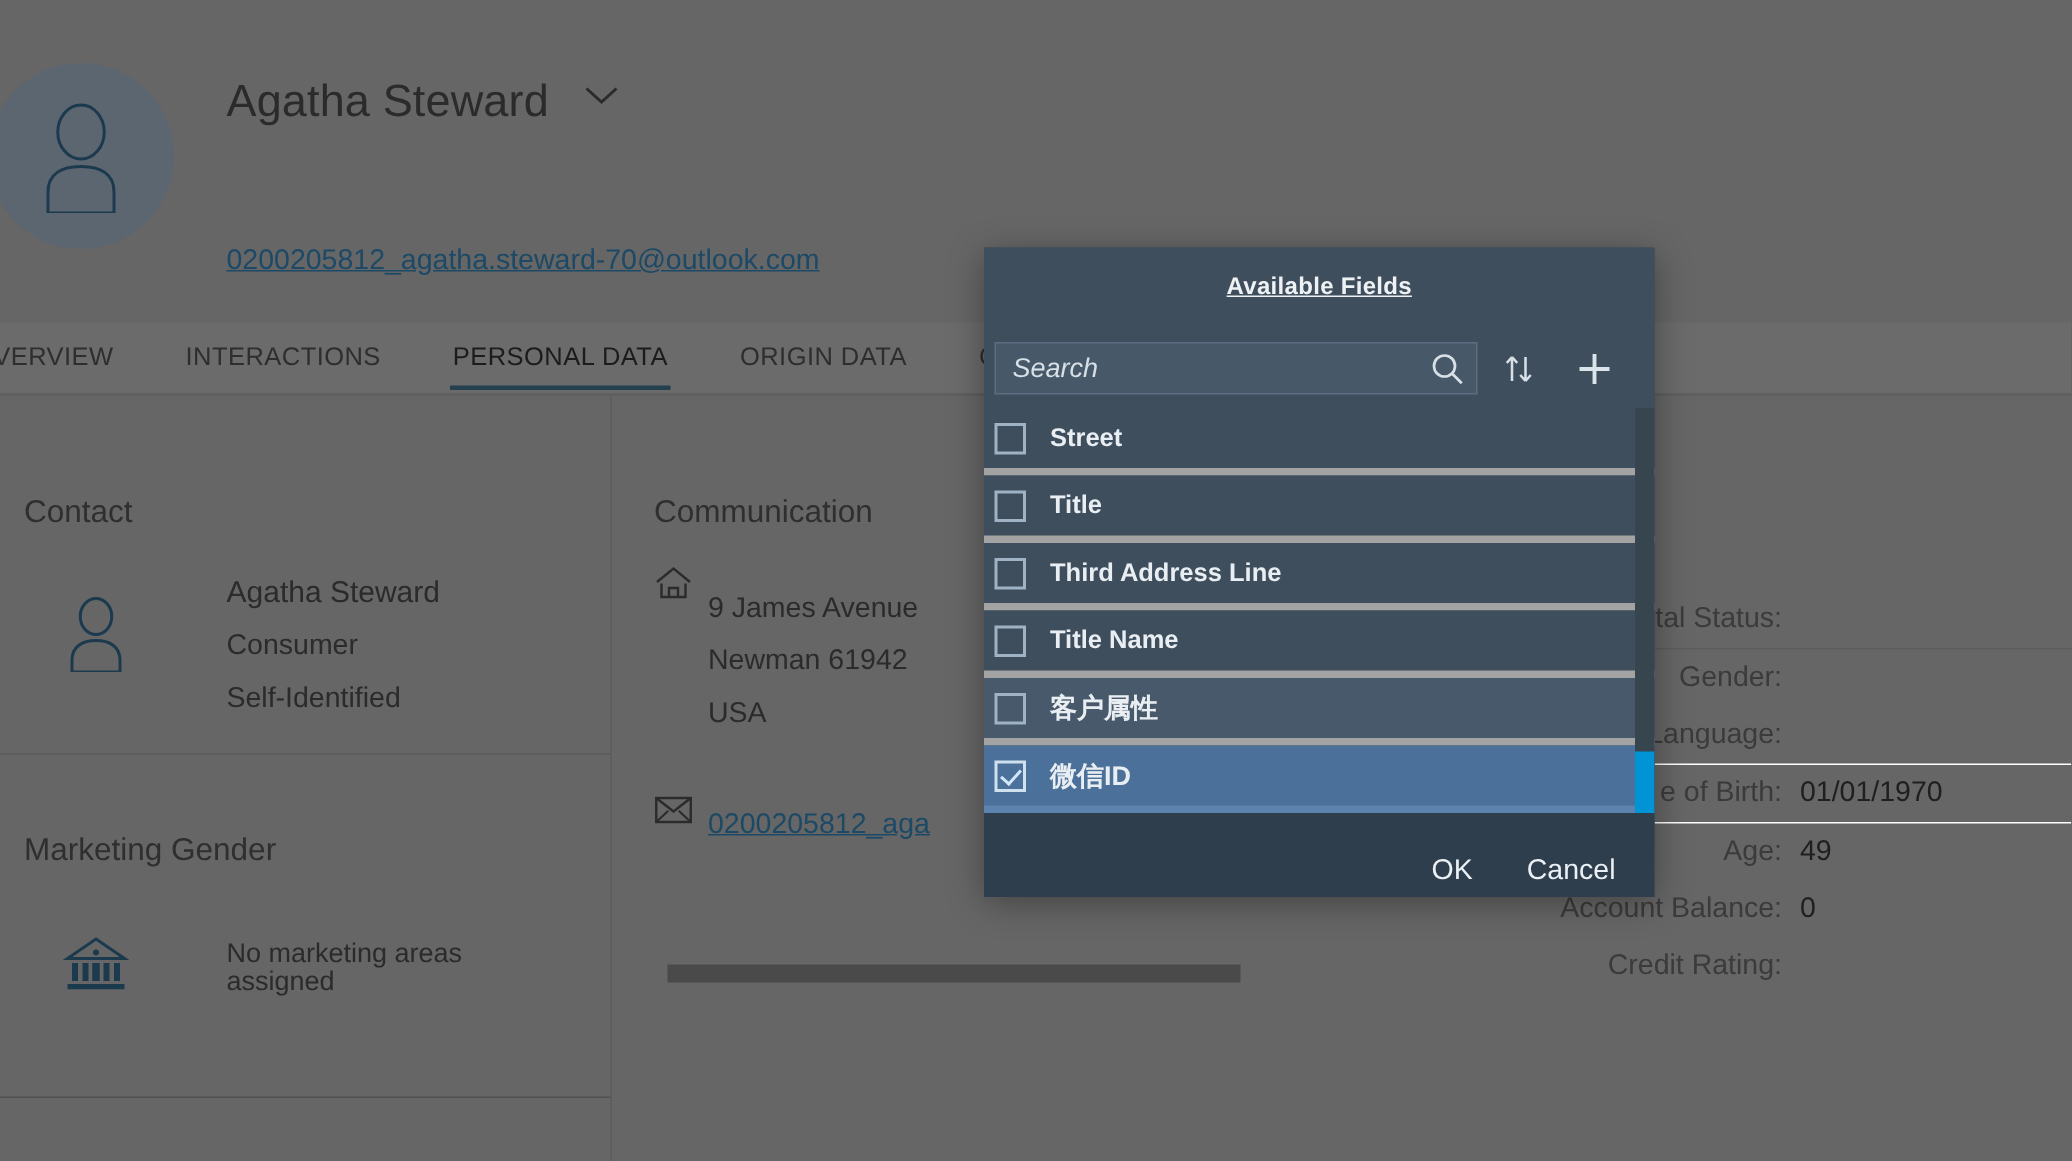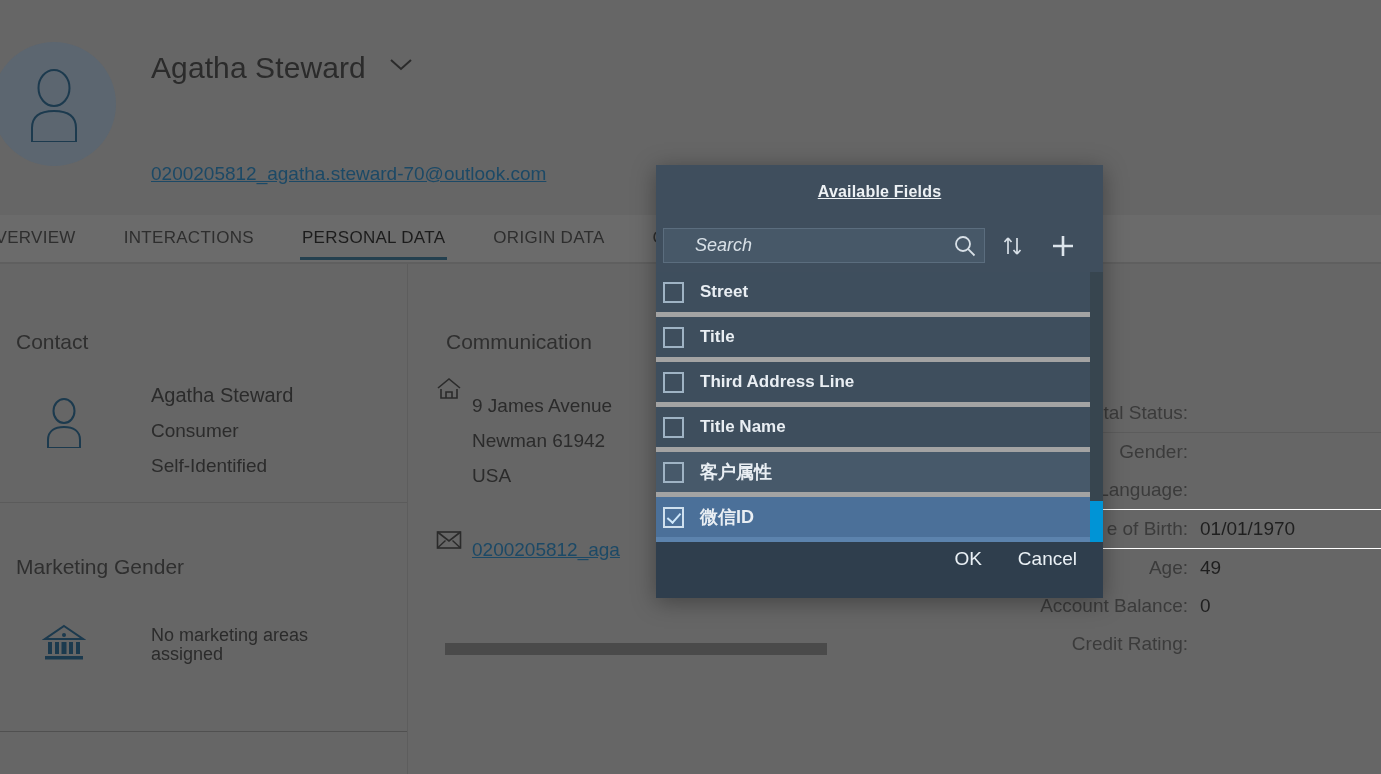--- a/index.html
+++ b/index.html
@@ -144,21 +144,21 @@
 
   .marketing-title { position: absolute; left: 16px; top: 291px; }
   .marketing-icon  { position: absolute; left: 42px; top: 358px; }
   .marketing-text  {
     position: absolute; left: 151px; top: 362px;
     font-size: 18px; color: #2b2b2b; line-height: 19px;
     width: 200px;
   }
 
   
-  .comm-title { position: absolute; left: 38px; top: 66px; }
+  .comm-title { position: absolute; left: 28px; top: 66px; }
   .home-icon  { position: absolute; left: 28px; top: 113px; }
   .mail-icon  { position: absolute; left: 28px; top: 266px; }
   .addr-lines { position: absolute; left: 64px; top: 124px; }
   .addr-lines .l {
     font-size: 19px; color: #2b2b2b; line-height: 35px; white-space: nowrap;
   }
   .comm-email {
     position: absolute; left: 64px; top: 275px;
     font-size: 19px; color: #1c4966; white-space: nowrap;
   }
@@ -241,21 +241,20 @@
   .search-wrap {
     position: relative;
     margin-left: 7px;
     width: 322px;
     height: 35px;
     border: 1px solid #5b6d7e;
     background: #475868;
     box-sizing: border-box;
     display: flex;
     align-items: center;
-    padding-left: 20px;
   }
   .search-input {
     border: 0;
     outline: 0;
     background: transparent;
     color: #d8e0e7;
     font-size: 18px;
     font-style: italic;
     font-family: "Liberation Sans", sans-serif;
     padding: 0 36px 0 11px;
@@ -333,21 +332,21 @@
     width: 13px; height: 45px;
     background: #0094d6;
   }
 
   .dlg-footer {
     position: absolute;
     left: 0; bottom: 0;
     width: 447px; height: 56px;
     background: #2f3e4d;
     display: flex;
-    align-items: flex-start;
+    align-items: flex-end;
     justify-content: flex-end;
     padding-right: 16px;
     box-sizing: border-box;
   }
   .dlg-btn {
     font-size: 19px;
     color: #eaf0f5;
     padding: 6px 10px;
     margin-left: 16px;
     white-space: nowrap;

